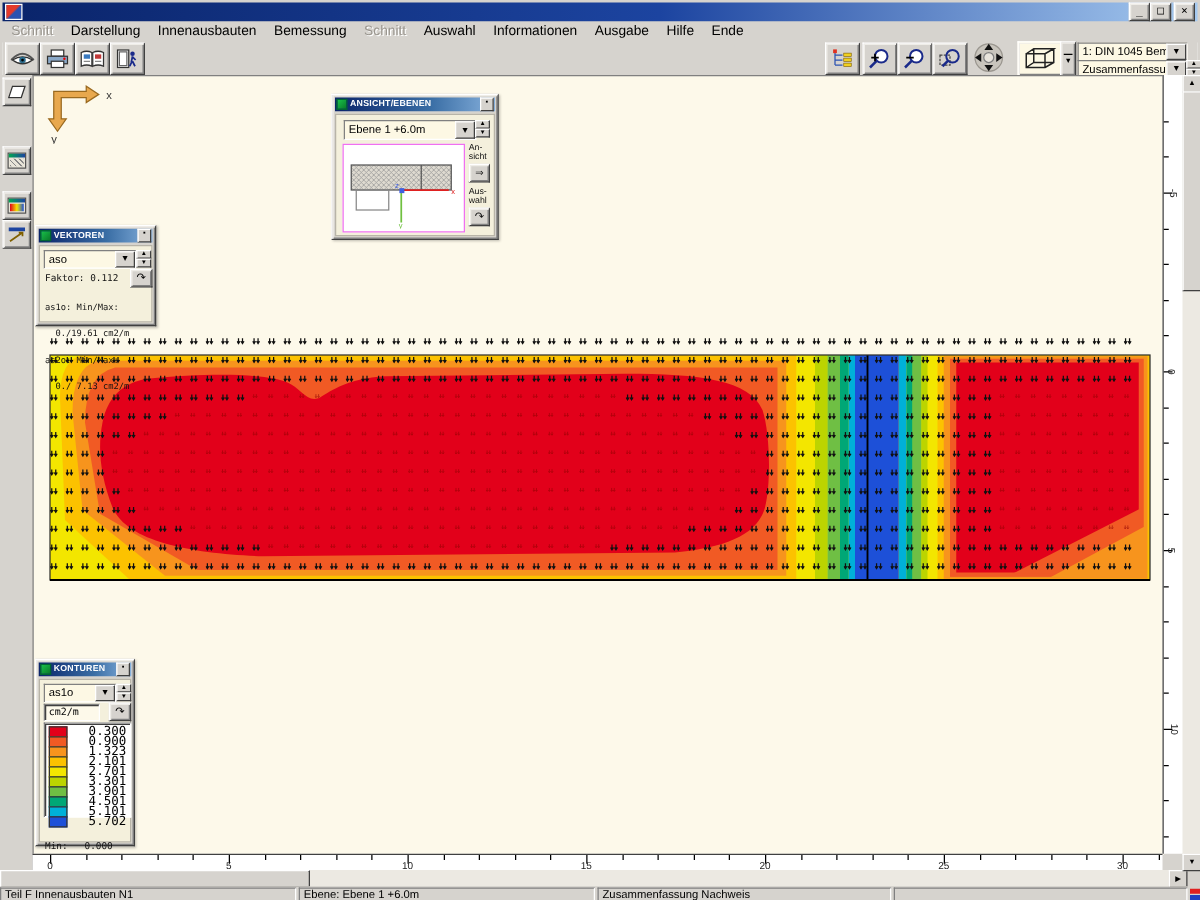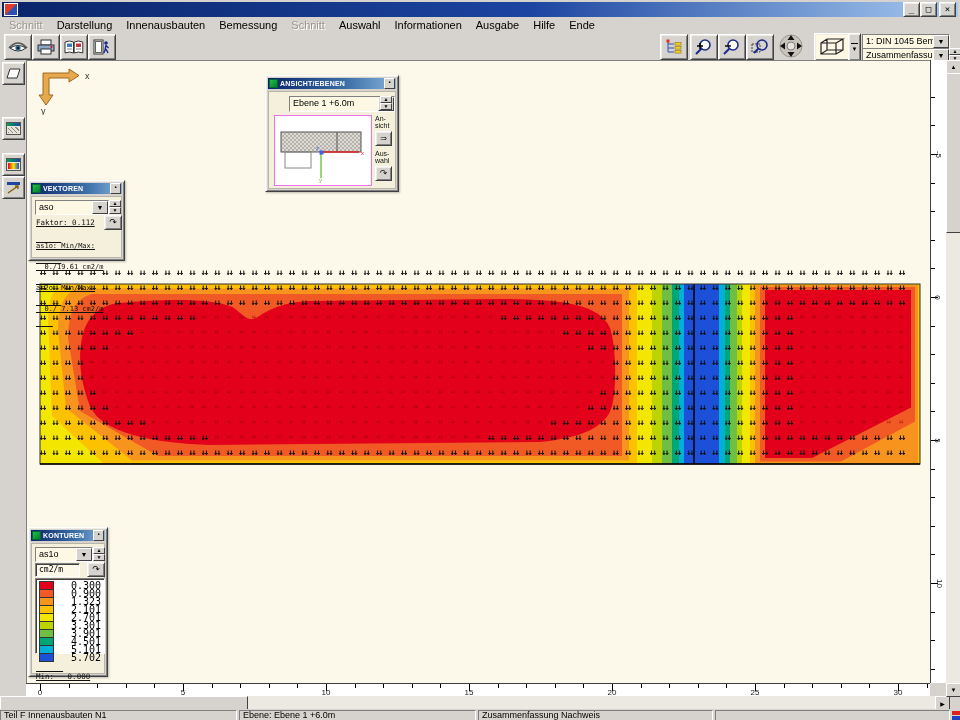--- a/index.html
+++ b/index.html
@@ -77,21 +77,21 @@
   .fwin .tbar{height:11px;margin:2px;background:linear-gradient(90deg,#0a246a,#3a6ea5 60%,#86b0dc);
     display:flex;align-items:center;padding:0 1px;}
   .fwin .tbar .tt{color:#fff;font-size:7px;font-weight:bold;flex:1;margin-left:2px;
     white-space:nowrap;letter-spacing:.2px;}
   .fwin .tbar .ico{width:7px;height:7px;background:linear-gradient(135deg,#18c24a,#0a7a2a);
     border:1px solid #063;}
   .fwin .tbar .cls{width:9px;height:9px;background:#d6d3ce;border:1px solid;
     border-color:#fff #404040 #404040 #fff;font-size:6px;line-height:7px;text-align:center;}
   .fwin .body{margin:0 2px 2px 2px;background:#f4f0dc;position:relative;
     border:1px solid #b8b4a8;}
-  .tinytxt{font-size:8px;font-family:"DejaVu Sans Mono",monospace;color:#111;white-space:pre;text-decoration:underline;}
+  .tinytxt{font-size:8px;font-family:"DejaVu Sans Mono",monospace;color:#111;white-space:pre;}
   .curvebtn{width:16px;height:13px;font-size:9px;line-height:11px;}
   
   .leg-row{display:flex;align-items:center;height:8px;}
   .leg-sw{width:13px;height:7px;border:1px solid #333;margin-left:3px;}
   .leg-val{flex:1;text-align:right;font-size:10px;padding-right:3px;
     font-family:"DejaVu Sans Mono",monospace;}
   svg{display:block;}
   text{font-family:"Liberation Sans",sans-serif;}
 </style>
 </head>
@@ -1213,21 +1213,21 @@
   </svg>
 </div>
 
 <div class="abs fwin" style="left:265px;top:75px;width:132px;height:115px">
   <div class="tbar">
     <div class="ico"></div>
     <div class="tt">ANSICHT/EBENEN</div>
     <div class="cls">▪</div>
   </div>
   <div class="body" style="height:96px">
-    <div class="combo abs" style="left:20px;top:4px;width:104px;height:14px">
+    <div class="combo abs" style="left:6px;top:4px;width:104px;height:14px">
       <div class="val" style="font-size:9px">Ebene 1 +6.0m</div>
       <div class="drop">▼</div>
     </div>
     <div class="spin abs" style="left:111px;top:4px;height:14px">
       <div>▲</div>
       <div>▼</div>
     </div>
 
     <div class="abs" style="left:5px;top:23px;width:96px;height:69px;background:#fff;border:1px solid #f070f0">
       <svg width="94" height="67" viewBox="0 0 94 67">

